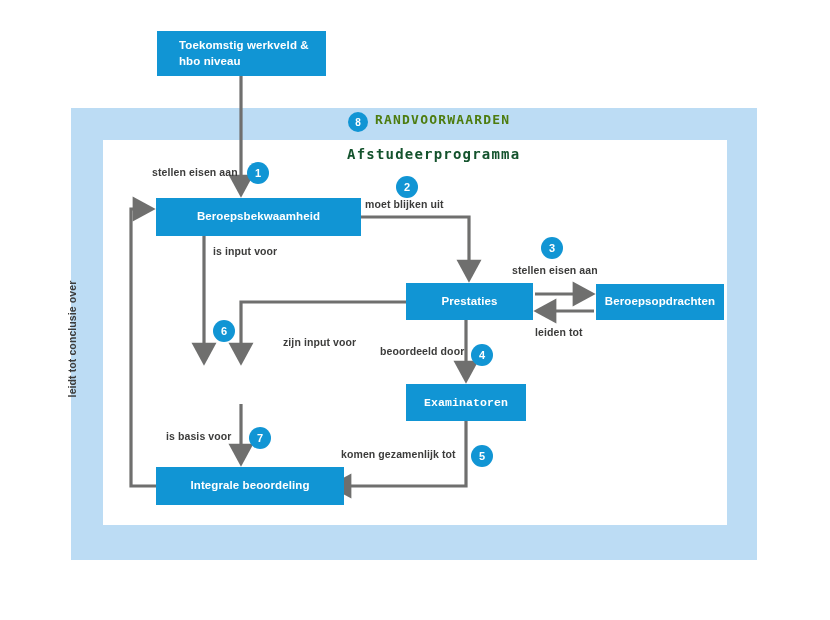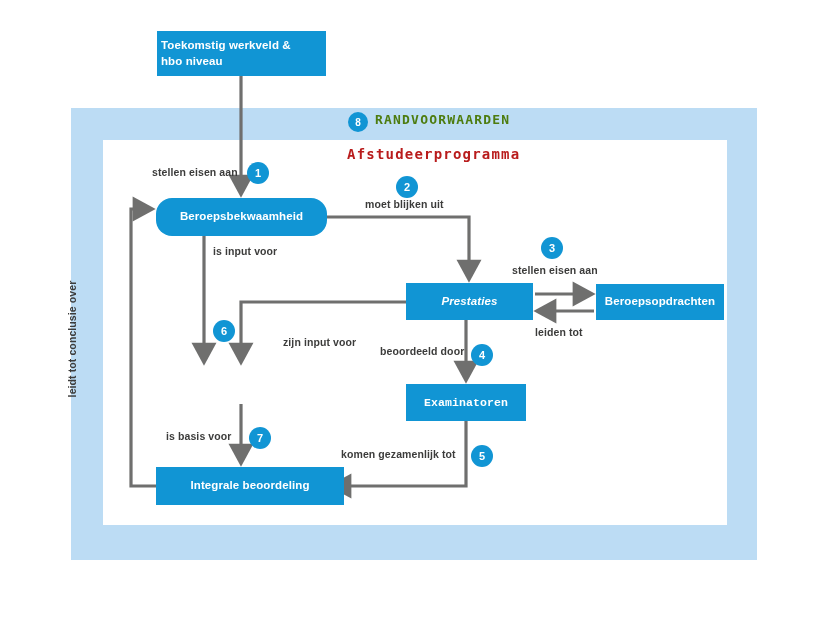--- a/index.html
+++ b/index.html
@@ -37,26 +37,26 @@
     display:flex;
     align-items:center;
     justify-content:center;
     text-align:center;
     line-height:1.32;
     box-sizing:border-box;
   }
   .nodebox.left-align{
     justify-content:flex-start;
     text-align:left;
-    padding-left:4px;
+    padding-left:22px;
   }
 
   #box-toekomstig{left:157px;top:31px;width:169px;height:45px;}
-  #box-beroepsbekwaamheid{left:156px;top:198px;width:171px;height:38px;border-radius:16px;}
-  #box-prestaties{left:406px;top:283px;width:127px;height:37px;font-style:italic;}
+  #box-beroepsbekwaamheid{left:156px;top:198px;width:205px;height:38px;}
+  #box-prestaties{left:406px;top:283px;width:127px;height:37px;}
   #box-beroepsopdrachten{left:596px;top:284px;width:128px;height:36px;}
   #box-beoordelingsmodel{left:156px;top:366px;width:171px;height:38px;}
   #box-examinatoren{left:406px;top:384px;width:120px;height:37px;font-family:Liberation Mono, monospace;}
   #box-integrale{left:156px;top:467px;width:188px;height:38px;}
 
   
   .headline{
     position:absolute;
     font-family:"DejaVu Sans Mono", monospace;
     font-weight:bold;
@@ -64,21 +64,21 @@
     white-space:nowrap;
   }
   #hdr-randvoorwaarden{
     left:375px;top:112px;
     font-size:13px;
     color:#4d7c0f;
   }
   #hdr-afstudeerprogramma{
     left:347px;top:146px;
     font-size:14px;
-    color:#b91c1c;
+    color:#14532d;
   }
 
   
   .badge{
     position:absolute;
     width:22px;height:22px;
     border-radius:50%;
     background:#1195d4;
     color:#ffffff;
     font-size:11px;

